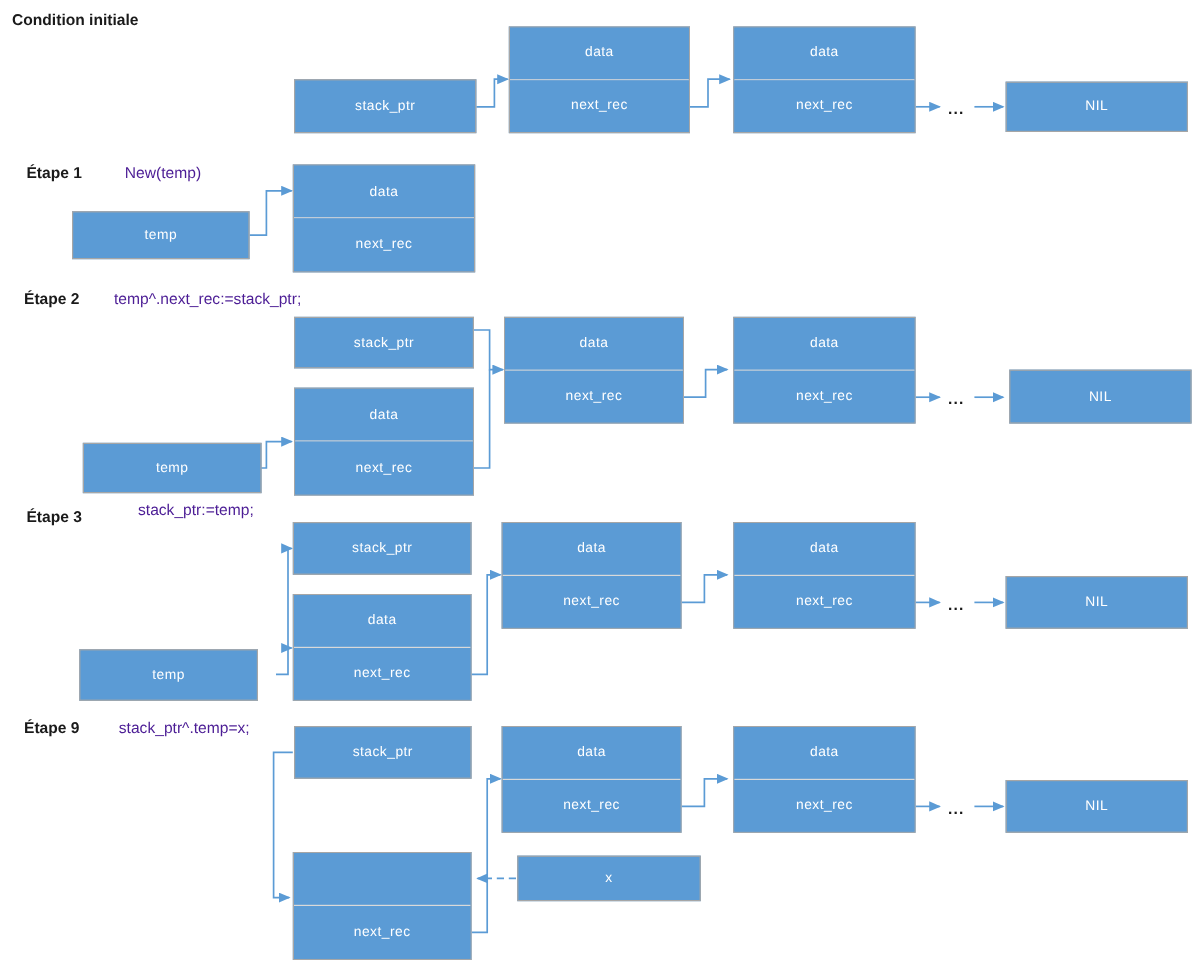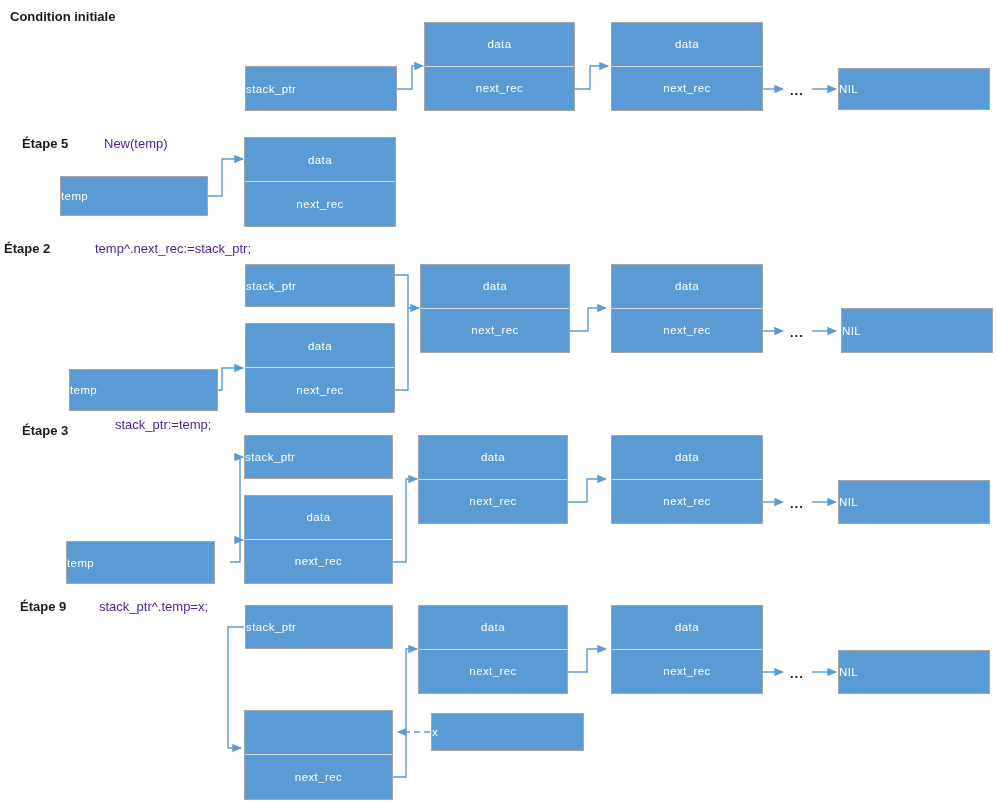--- a/index.html
+++ b/index.html
@@ -21,21 +21,21 @@
   }
   .step-code{
     position:absolute;font-size:13px;font-weight:normal;color:#4c1d95;
     white-space:nowrap;line-height:1;
   }
 
   
   .box{
     position:absolute;background:#5B9BD5;border:1px solid #A6A6A6;
     box-sizing:border-box;
-    display:flex;align-items:center;
+    display:flex;align-items:center;justify-content:center;
   }
   .box span{
     color:#ffffff;font-size:11.5px;letter-spacing:.4px;
     font-family:"Liberation Sans", sans-serif;white-space:nowrap;
   }
   
   .node{
     position:absolute;border:1px solid #A6A6A6;box-sizing:border-box;
     background:#5B9BD5;display:flex;flex-direction:column;
   }
@@ -112,24 +112,24 @@
       <path d="M568,672 L587,672 L587,649 L606,649" marker-end="url(#ar)"></path>
       <path d="M763,672 L783,672" marker-end="url(#ar)"></path>
       <path d="M812,672 L836,672" marker-end="url(#ar)"></path>
 
       <path d="M430,732 L398,732" stroke-dasharray="6,4" marker-end="url(#arL)"></path>
     </g>
   </svg>
 
   <div class="title" style="left:10px;top:10px;">Condition initiale</div>
 
-  <div class="step-label" style="left:22px;top:137px;">Étape 5</div>
+  <div class="step-label" style="left:22px;top:137px;">Étape 1</div>
   <div class="step-code" style="left:104px;top:137px;">New(temp)</div>
 
-  <div class="step-label" style="left:4px;top:242px;">Étape 2</div>
+  <div class="step-label" style="left:20px;top:242px;">Étape 2</div>
   <div class="step-code" style="left:95px;top:242px;">temp^.next_rec:=stack_ptr;</div>
 
   <div class="step-label" style="left:22px;top:424px;">Étape 3</div>
   <div class="step-code" style="left:115px;top:418px;">stack_ptr:=temp;</div>
 
   <div class="step-label" style="left:20px;top:600px;">Étape 9</div>
   <div class="step-code" style="left:99px;top:600px;">stack_ptr^.temp=x;</div>
 
   <div class="box" style="left:245px;top:66px;width:152px;height:45px;">
     <span>stack_ptr</span>

